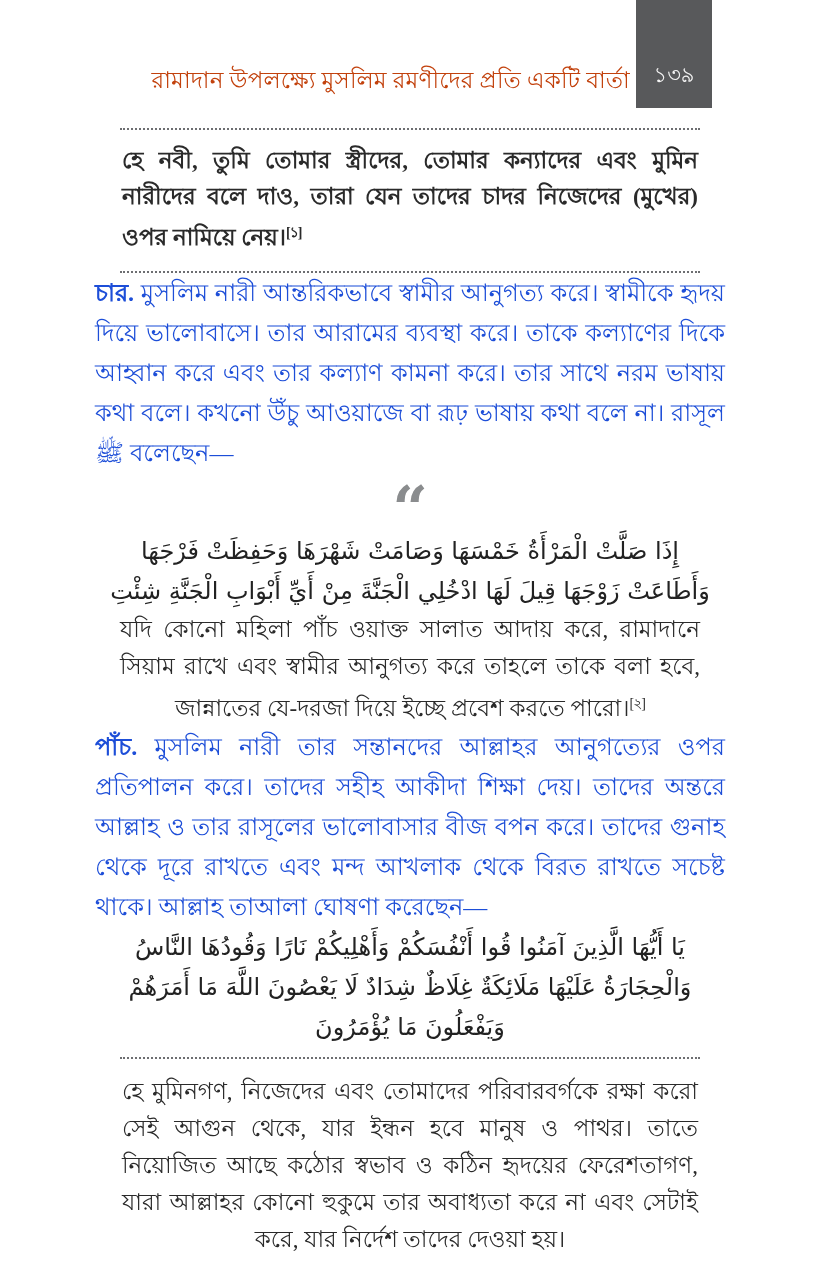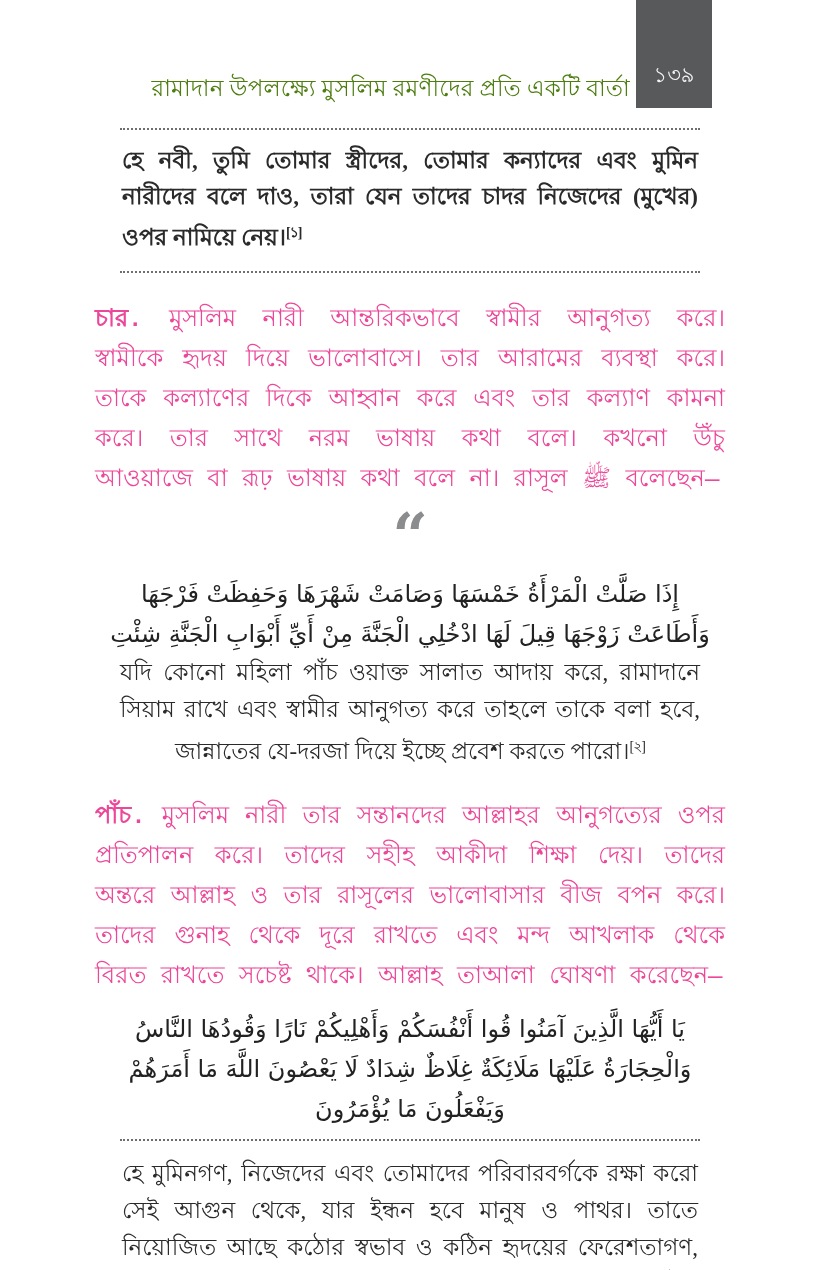--- a/index.html
+++ b/index.html
@@ -8,22 +8,22 @@
     width:822px; height:1270px;
     font-family:"Liberation Serif", serif;
     color:#1f1f1f;
     position:relative;
     overflow:hidden;
   }
   .page { position:absolute; inset:0; background:#fff; }
 
   
   .header-title {
-    position:absolute; top:70px; left:95px; width:535px;
-    text-align:right; font-size:23px; color:#4d7c0f;
+    position:absolute; top:62px; left:95px; width:535px;
+    text-align:right; font-size:23px; color:#c2410c;
     letter-spacing:0.2px; white-space:nowrap; overflow:visible;
   }
   .page-number-box {
     position:absolute; top:0; left:636px; width:76px; height:108px;
     background:#58595b;
     display:flex; align-items:flex-end; justify-content:center;
     padding-bottom:14px; color:#f4f4f4; font-size:21px;
   }
 
   
@@ -35,42 +35,41 @@
     border-top:2px dotted #6d6e71;
     border-bottom:2px dotted #6d6e71;
     font-size:23px; line-height:36px;
     text-align:justify; color:#2a2a2a;font-weight:bold;
   }
   .fn-ref-sup {
     font-size:14px; vertical-align:8px; letter-spacing:-1px; color:#2a2a2a;
   }
 
   .para {
-    margin-top:27px;
     font-size:24px; line-height:40px;
-    text-align:justify; color:#ec4899;font-family:Liberation Mono, monospace;
+    text-align:justify; color:#1d4ed8;
   }
   .para .lead { font-weight:bold; }
 
   .quote-glyph {
     margin-top:4px; height:52px;
     text-align:center;
     font-family:"DejaVu Serif", serif;
     font-weight:bold; font-size:62px; line-height:64px;
     color:#8a8c8e;
   }
 
   .arabic {
     direction:rtl; unicode-bidi:embed;
     text-align:center;
     font-size:24px; line-height:40px;
-    color:#222; margin-top:12px;
+    color:#222; margin-top:0;
     font-family:"DejaVu Sans", sans-serif;
   }
-  .arabic.hadith { margin-top:18px; padding:0 8px; }
+  .arabic.hadith { margin-top:2px; padding:0 8px; }
 
   .translation {
     margin:0 25px 0;
     font-size:23px; line-height:37px;
     text-align:justify; text-align-last:center;
     color:#2a2a2a;
   }
   .translation.bordered {
     margin-top:10px;
     padding:14px 2px 15px;

